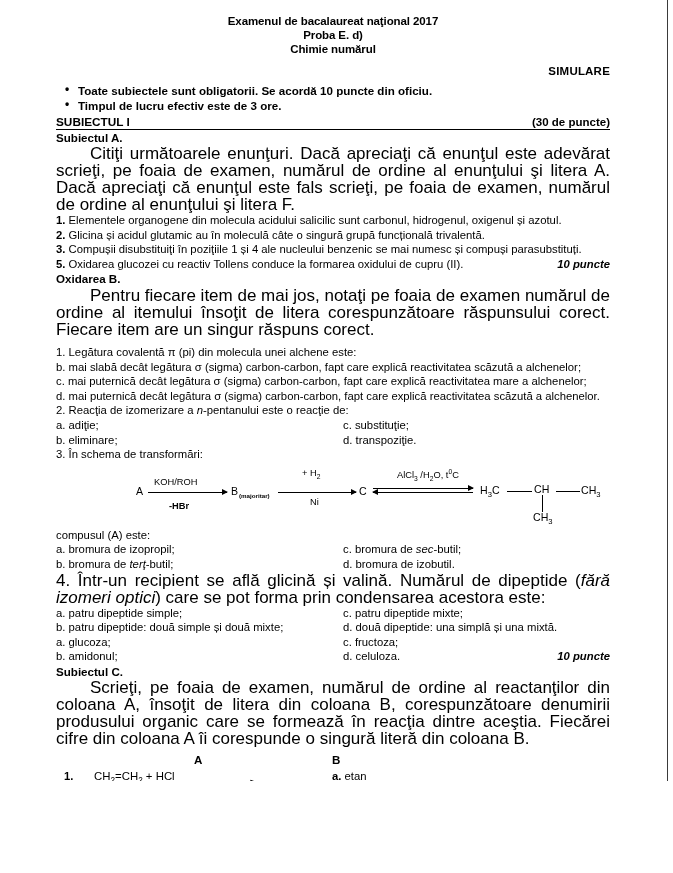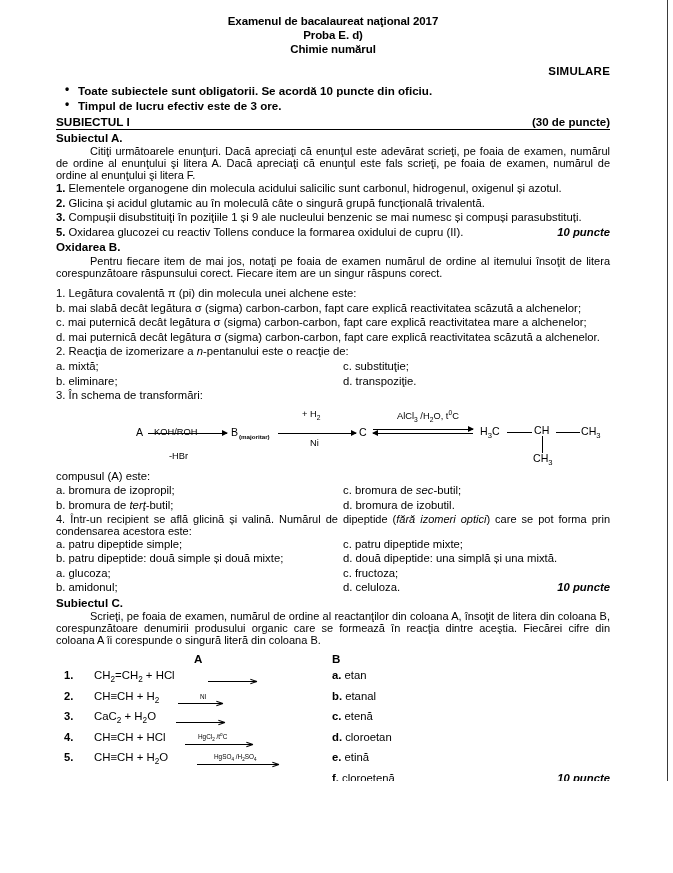--- a/index.html
+++ b/index.html
@@ -87,22 +87,22 @@
   }
 
   .sub-title {
     font-weight: bold;
     font-size: 11.6px;
     line-height: 14.5px;
     margin-top: 1px;
   }
 
   p.body {
-    font-size: 11px;
-    line-height: 12px;
+    font-size: 17px;
+    line-height: 17px;
     margin: 0;
     text-align: justify;
   }
   p.body.indent { text-indent: 34px; }
 
   .stmt {
     font-size: 11.3px;
     line-height: 14.6px;
     margin: 0;
   }
@@ -317,21 +317,21 @@
       <div class="stmt">
         <b>1.</b>
         <span>Elementele organogene din molecula acidului salicilic sunt carbonul, hidrogenul, oxigenul și azotul.</span>
       </div>
       <div class="stmt">
         <b>2.</b>
         <span>Glicina și acidul glutamic au în moleculă câte o singură grupă funcțională trivalentă.</span>
       </div>
       <div class="stmt">
         <b>3.</b>
-        <span>Compușii disubstituiţi în poziţiile 1 și 9 ale nucleului benzenic se mai numesc și compuși parasubstituți.</span>
+        <span>Compușii disubstituiţi în poziţiile 1 și 4 ale nucleului benzenic se mai numesc și compuși parasubstituți.</span>
       </div>
       <div class="stmt">
         <span class="points">10 puncte</span>
         <b>5.</b>
         <span>Oxidarea glucozei cu reactiv Tollens conduce la formarea oxidului de cupru (II).</span>
       </div>
       <div class="clear"></div>
     </div>
 
     <div class="sub-title">Oxidarea B.</div>
@@ -339,40 +339,40 @@
 
     <div class="gap-sm"></div>
 
     <div class="qline">1. Legătura covalentă π (pi) din molecula unei alchene este:</div>
     <div class="qline">b. mai slabă decât legătura σ (sigma) carbon-carbon, fapt care explică reactivitatea scăzută a alchenelor;</div>
     <div class="qline">c. mai puternică decât legătura σ (sigma) carbon-carbon, fapt care explică reactivitatea mare a alchenelor;</div>
     <div class="qline">d. mai puternică decât legătura σ (sigma) carbon-carbon, fapt care explică reactivitatea scăzută a alchenelor.</div>
 
     <div class="qline"><span>2. Reacţia de izomerizare a </span><i>n</i><span>-pentanului este o reacţie de:</span></div>
     <div class="ans2">
-      <div>a. mixtă;</div>
+      <div>a. adiţie;</div>
       <div>c. substituţie;</div>
     </div>
     <div class="ans2">
       <div>b. eliminare;</div>
       <div>d. transpoziţie.</div>
     </div>
 
     <div class="qline">3. În schema de transformări:</div>
 
     <div class="scheme">
 
       <span class="lbl" style="left:80px; top:20px;">A</span>
 
-      <span class="cond" style="left:98px; top:21px;">KOH/ROH</span>
+      <span class="cond" style="left:98px; top:12px;">KOH/ROH</span>
       <div class="arrow" style="left:92px; top:24px; width:79px;">
         <div class="shaft"></div>
           <div class="head"></div>
       </div>
-      <span class="cond" style="left:113px; top:45px;">-HBr</span>
+      <span class="cond" style="left:113px; top:36px;font-weight:bold;">-HBr</span>
 
       <span class="lbl" style="left:175px; top:20px;">B</span>
       <span class="tiny" style="position:absolute; left:183px; top:27px; font-weight:bold;">(majoritar)</span>
 
       <span class="cond" style="left:246px; top:3px;">+ H<sub>2</sub></span>
       <div class="arrow" style="left:222px; top:24px; width:78px;">
         <div class="shaft"></div>
           <div class="head"></div>
       </div>
       <span class="cond" style="left:254px; top:32px;">Ni</span>

